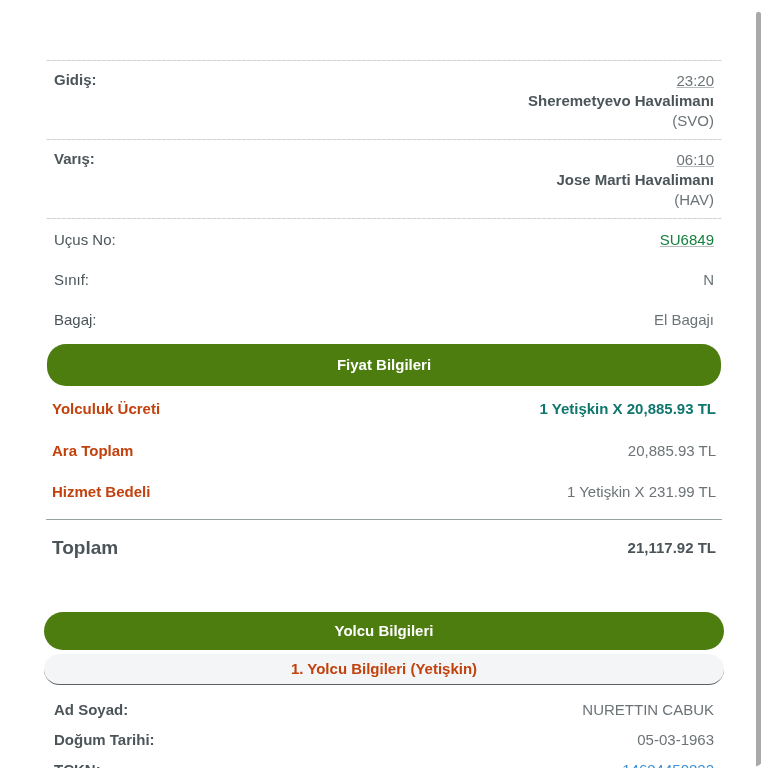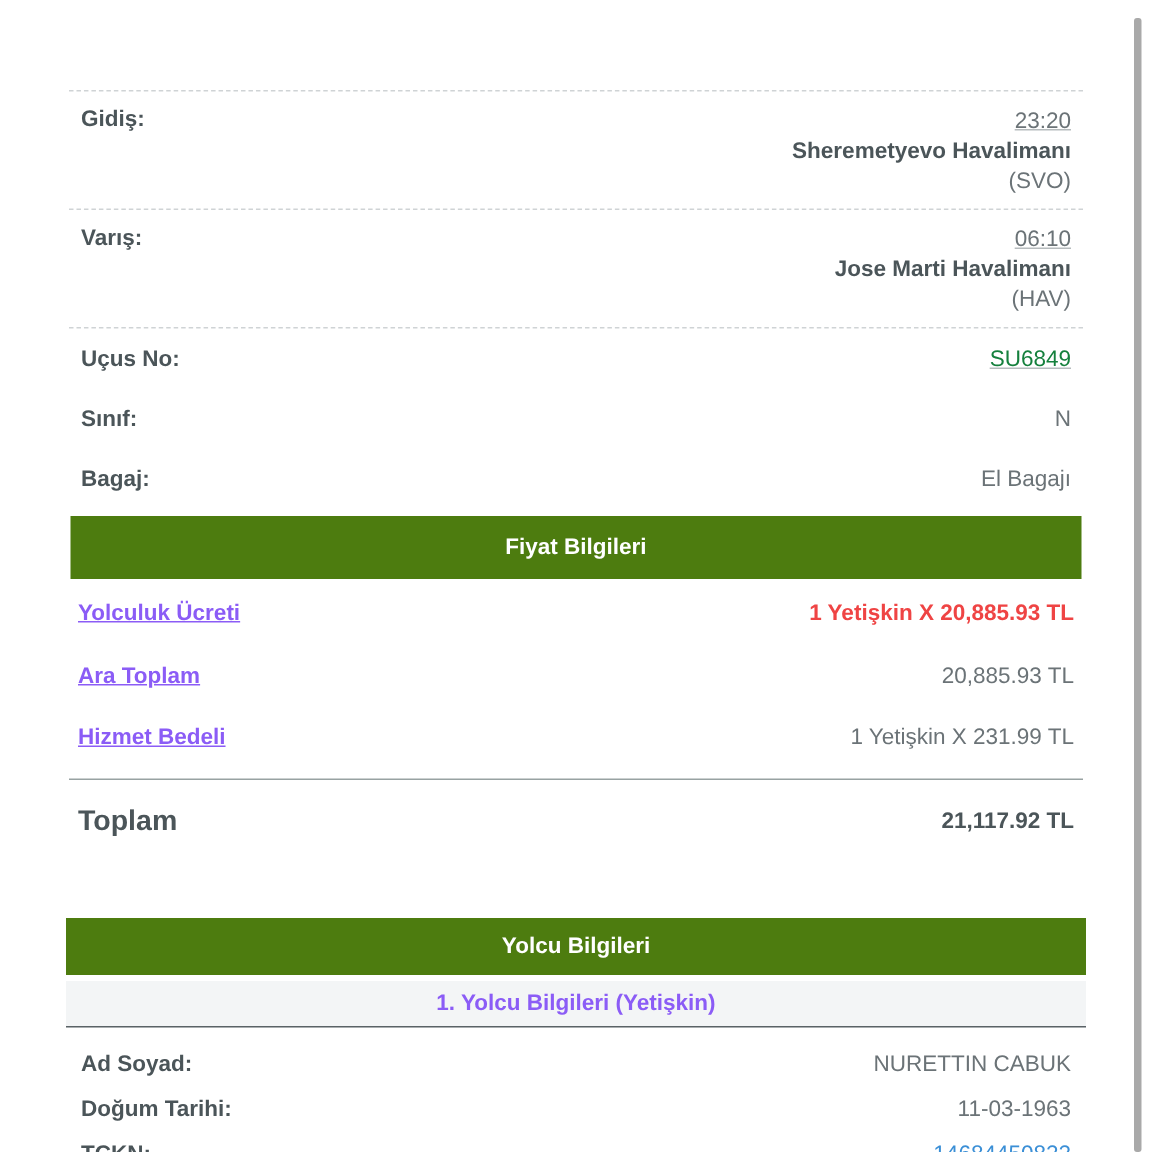--- a/index.html
+++ b/index.html
@@ -1,42 +1,42 @@
 <!DOCTYPE html>
 <html><head>
   <meta charset="utf-8">
   <style>
-    * { box-sizing: border-box; margin: 0; padding: 0; }
+    * { box-sizing: border-box; margin: 0; padding: 0; border-radius: 19px; }
     html, body { width: 768px; height: 768px; overflow: hidden; background: #ffffff; }
     body { font-family: "Liberation Sans", sans-serif; color: #4a5459; position: relative; }
     .page { position: absolute; left: 0; top: 0; width: 768px; height: 768px; }
     .scrollbar { position: absolute; left: 756px; top: 12px; width: 5px; height: 756px; background: #a9a9a9; border-radius: 2px; }
     .flight { position: absolute; left: 46px; top: 60px; width: 676px; }
     .dash { border-top: 1px dashed #cfd3d5; }
     .leg { display: flex; justify-content: space-between; padding: 10px 8px 8px 8px; }
     .leg .lbl { font-weight: bold; font-size: 15px; color: #4b5559; }
     .leg .val { text-align: right; line-height: 20px; }
     .time { font-size: 15px; color: #6b7377; text-decoration: underline; text-decoration-color: #b6bbbd; }
     .airport { font-size: 15px; font-weight: bold; color: #4b5559; }
     .code { font-size: 15px; color: #6b7377; }
     .kv { display: flex; justify-content: space-between; align-items: center; height: 40px; padding: 0 8px; font-size: 15px; }
-    .kv .lbl { font-weight: bold; color: #4b5559; }
+    .kv .lbl { font-weight: normal; color: #4b5559; }
     .kv .val { color: #6b7377; }
     .kv .val.strong { font-weight: normal; color: #15803d; text-decoration: underline; text-decoration-color: #b6bbbd; }
     .banner { position: absolute; background: #4d7c0f; color: #fff; font-weight: bold; font-size: 15px; text-align: center; }
     .price { position: absolute; left: 46px; top: 388px; width: 676px; }
     .prow { display: flex; justify-content: space-between; align-items: center; height: 41.5px; padding: 0 6px; font-size: 15px; }
-    .prow .lbl { font-weight: bold; color: #8b5cf6; text-decoration: underline; }
+    .prow .lbl { font-weight: bold; color: #c2410c; }
     .prow .val { color: #6b7377; }
-    .prow .val.bold { font-weight: bold; color: #ef4444; }
+    .prow .val.bold { font-weight: bold; color: #0f766e; }
     .sep { border-top: 1.5px solid #98a2a2; margin-top: 6px; }
     .total { display: flex; justify-content: space-between; align-items: center; height: 56px; padding: 0 6px; }
     .total .lbl { font-size: 19px; font-weight: bold; color: #4b5559; }
     .total .val { font-size: 15px; font-weight: bold; color: #4b5559; }
-    .subhead { position: absolute; left: 44px; top: 654px; width: 680px; height: 31px; background: #f3f5f6; border-bottom: 1.5px solid #5a6266; text-align: center; font-weight: bold; font-size: 15px; color: #8b5cf6; line-height: 30px; }
+    .subhead { position: absolute; left: 44px; top: 654px; width: 680px; height: 31px; background: #f3f5f6; border-bottom: 1.5px solid #5a6266; text-align: center; font-weight: bold; font-size: 15px; color: #c2410c; line-height: 30px; }
     .pax { position: absolute; left: 46px; top: 694px; width: 676px; }
     .xrow { display: flex; justify-content: space-between; align-items: center; height: 30px; padding: 0 8px; font-size: 15px; }
     .xrow .lbl { font-weight: bold; color: #4b5559; }
     .xrow .val { color: #6b7377; }
     .xrow .val.link { color: #3b8fd6; }
   </style>
 </head>
 <body>
 
 <div class="page">
@@ -100,21 +100,21 @@
   <div class="banner" style="left:44px; top:612px; width:680px; height:38px; line-height:38px;">Yolcu Bilgileri</div>
   <div class="subhead">1. Yolcu Bilgileri (Yetişkin)</div>
 
   <div class="pax">
     <div class="xrow">
       <span class="lbl">Ad Soyad:</span>
       <span class="val">NURETTIN CABUK</span>
     </div>
     <div class="xrow">
       <span class="lbl">Doğum Tarihi:</span>
-      <span class="val">11-03-1963</span>
+      <span class="val">05-03-1963</span>
     </div>
     <div class="xrow">
       <span class="lbl">TCKN:</span>
       <span class="val link">14684450822</span>
     </div>
   </div>
 
   <div class="scrollbar"></div>
 </div>
 

